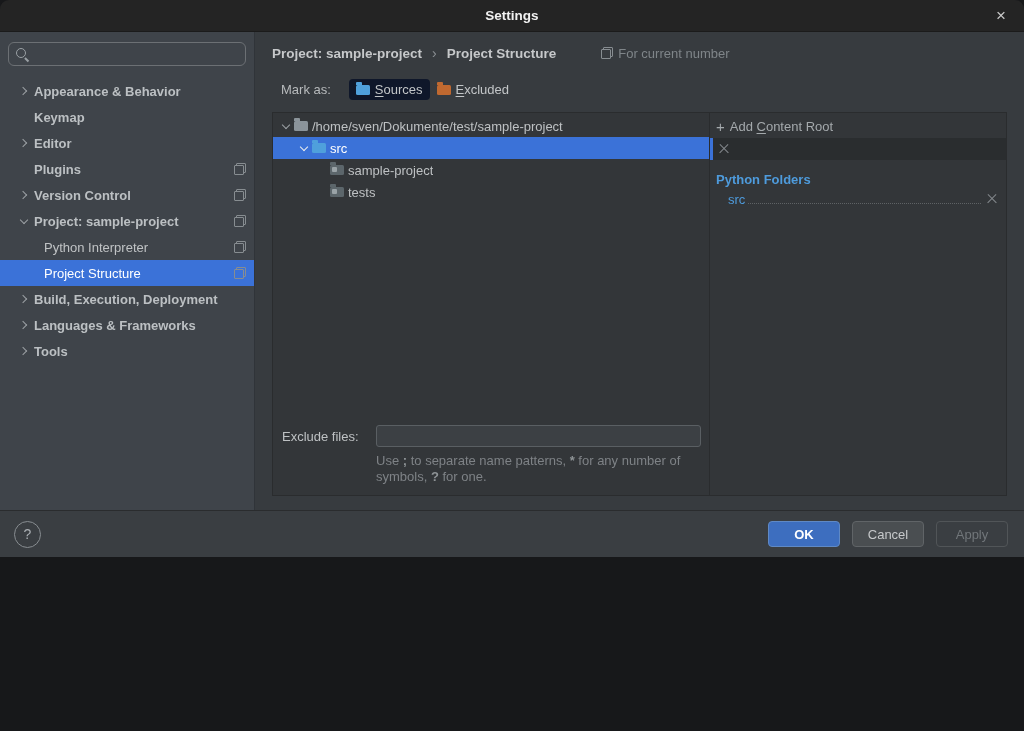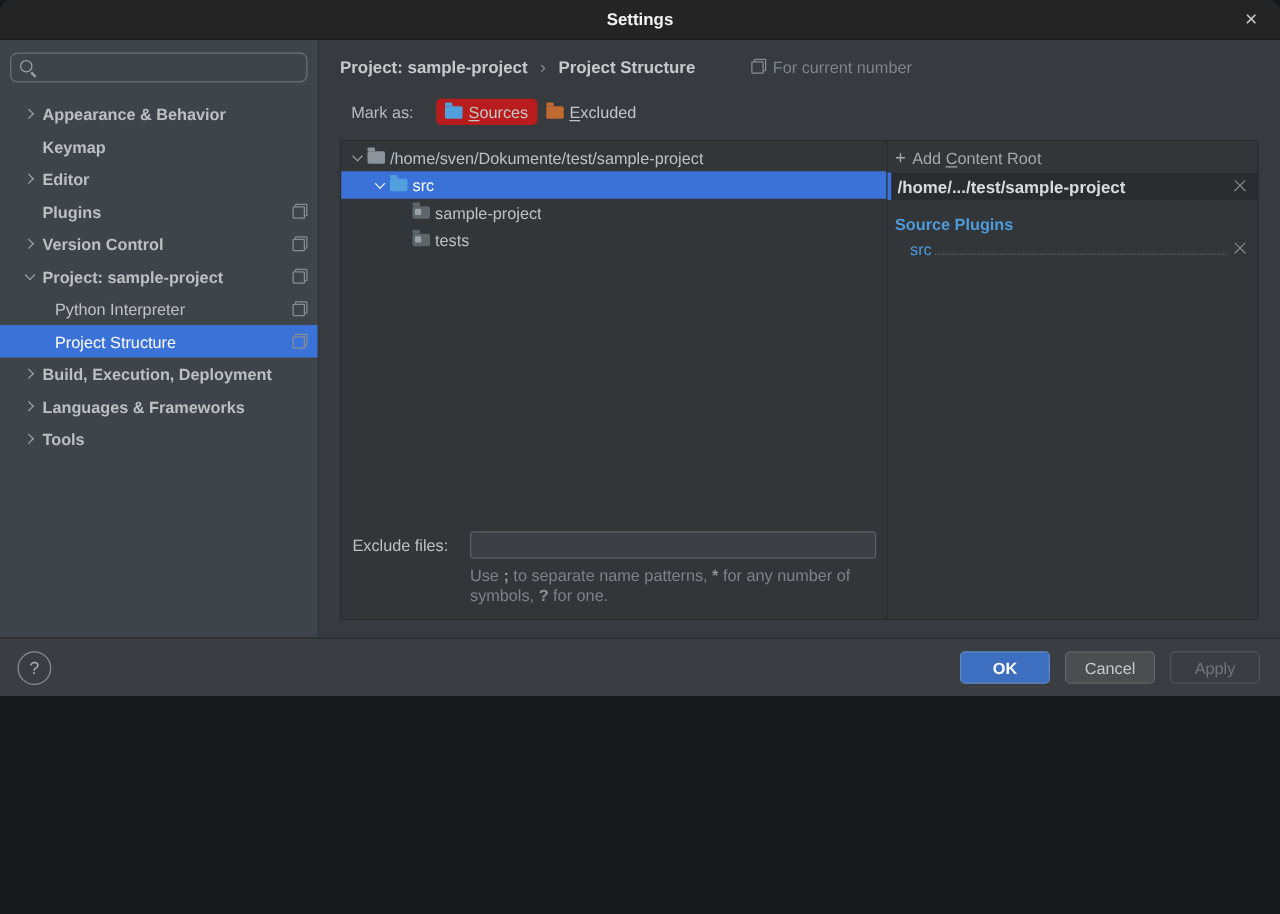--- a/index.html
+++ b/index.html
@@ -53,21 +53,21 @@
   .crumbs { display:flex; align-items:center; height:22px; flex:none; }
   .crumbs .crumb { color:#c6c8ca; font-weight:bold; font-size:13.5px; }
   .crumbs .sep { color:#8b9094; margin:0 10px; font-size:14px; }
   .scope { display:flex; align-items:center; margin-left:40px; color:#7f8589; font-size:13px; }
   .scope .badge::after { background:#373b3f; }
   .scope span { margin-left:5px; }
 
   .markas { display:flex; align-items:center; margin-top:13px; height:25px; flex:none; }
   .markas .mlabel { color:#b7babc; font-size:13px; margin-left:9px; margin-right:18px; }
   .chip { display:flex; align-items:center; padding:3px 7px; border-radius:4px; font-size:13px; color:#c3c6c8; cursor:default; }
-  .chip.on { background:#b91c1c; }
+  .chip.on { background:#0f172a; }
   .chip .folder { margin-right:5px; }
   .chip u { text-decoration:underline; text-underline-offset:2px; }
 
   .folder { position:relative; width:14px; height:10px; border-radius:1.5px; flex:none; }
   .folder::before { content:''; position:absolute; top:-3px; left:0; width:6px; height:3px;
                     border-radius:1px 1px 0 0; background:inherit; }
   .folder.gray   { background:#8b949a; }
   .folder.blue   { background:#4fa0dc; }
   .folder.orange { background:#c06930; }
   .folder.dark   { background:#5c666b; }
@@ -256,24 +256,23 @@
             <div class="ex-hint"><span>Use </span><b>;</b><span> to separate name patterns, </span><b>*</b><span> for any number of symbols, </span><b>?</b><span> for one.</span></div>
           </div>
         </div>
 
         <div class="right-pane">
           <div class="add-root">
             <span class="plus">+</span>
             <span><span>Add </span><u>C</u><span>ontent Root</span></span>
           </div>
           <div class="root-row">
-            <span class="path">/home/.../test/sample-project</span>
             <span class="xbtn"></span>
           </div>
-          <div class="sf-header">Source Plugins</div>
+          <div class="sf-header">Python Folders</div>
           <div class="sf-row">
             <span class="sf-name">src</span>
             <span class="leader"></span>
             <span class="xbtn"></span>
           </div>
         </div>
 
       </div>
     </main>
   </div>

